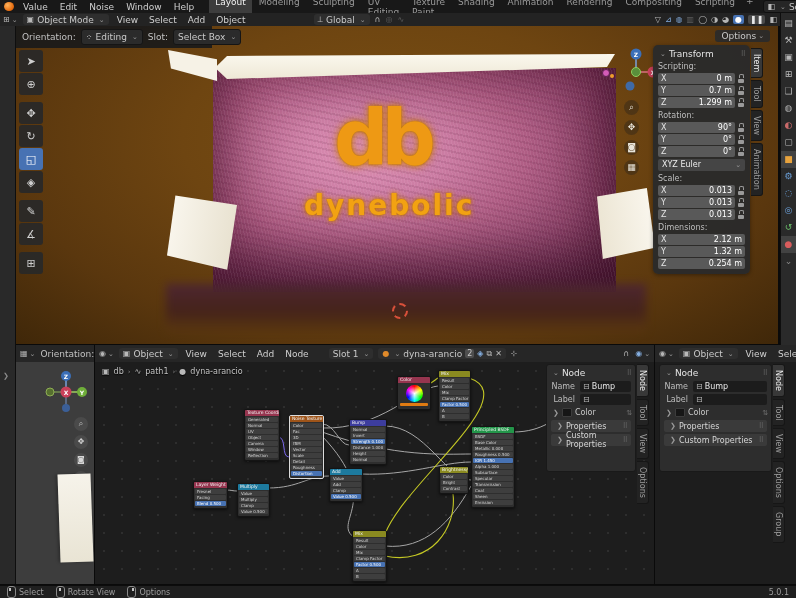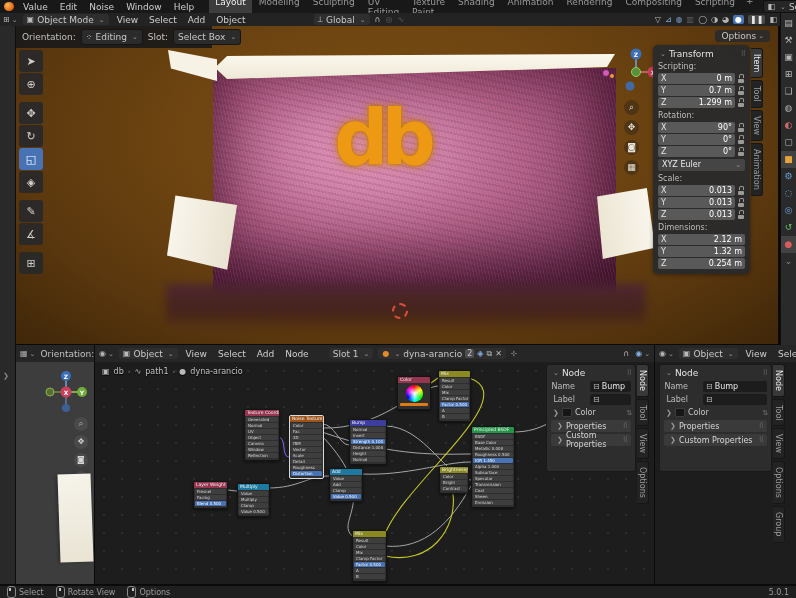--- a/index.html
+++ b/index.html
@@ -109,21 +109,21 @@
   .nrow{height:5px;line-height:5px;background:#3e3e3e;border-radius:1px;margin:1px 1px 0;padding:0 2px;font-size:4px;color:#d8d8d8;white-space:nowrap;overflow:hidden;}
   .nrow.blue{background:#4772b3;color:#fff;}
   .nwheel{width:17px;height:17px;border-radius:50%;margin:2px auto 1px;
     background:radial-gradient(circle at 50% 50%,#fff 0%,rgba(255,255,255,0) 60%),conic-gradient(#f00,#ff0,#0f0,#0ff,#00f,#f0f,#f00);}
   .nbar{height:3px;margin:1px 2px;background:#e07b12;border-radius:1px;}
   .links{position:absolute;left:0;top:0;pointer-events:none;}
   
   .spanel{position:absolute;background:#2d2d2d;border:1px solid #191919;border-radius:3px;padding:3px 4px;box-sizing:border-box;}
   #shader-np{left:451px;top:2px;width:90px;height:108px;}
   #rshader-np{left:4px;top:2px;width:113px;height:108px;}
-  .np-row{display:flex;align-items:center;gap:15px;margin-bottom:2px;}
+  .np-row{display:flex;align-items:center;gap:5px;margin-bottom:2px;}
   .np-label{width:24px;text-align:right;color:#bdbdbd;font-size:8px;flex:0 0 auto;}
   .np-field{flex:1;display:flex;align-items:center;gap:2px;background:#1c1c1c;border-radius:2px;height:11px;padding:0 3px;color:#e6e6e6;font-size:8px;overflow:hidden;}
   .np-sub{display:flex;align-items:center;gap:3px;color:#c9c9c9;font-size:8px;margin:3px 0;}
   .np-swatch{width:8px;height:7px;background:#161616;border:1px solid #3c3c3c;border-radius:1px;}
   .np-bar{display:flex;align-items:center;gap:3px;background:#3a3a3a;border-radius:2px;height:12px;padding:0 4px;color:#d6d6d6;font-size:8px;margin-bottom:2px;}
   .np-bar .grip{margin-left:auto;}
   .stabs{position:absolute;display:flex;flex-direction:column;gap:2px;}
   #shader-tabs{left:542px;top:2px;}
   #rshader-tabs{left:118px;top:2px;}
   
@@ -230,20 +230,21 @@
 
   <div id="viewport" class="abs">
 
     <div class="abs wall"></div>
     <div class="abs lightstrip"></div>
     <div class="abs lightwedge"></div>
     <div class="abs sidelight-l"></div>
     <div class="abs sidelight-r"></div>
     <div class="abs floorshadow"></div>
     <div class="abs logo-db">db</div>
+    <div class="abs logo-brand">dynebolic</div>
     <div class="abs cursor3d"></div>
     <div class="abs dot-magenta"></div>
     <div class="abs dot-orange"></div>
 
     <div id="tsback" class="abs"></div>
     <div class="abs ts-row">
       <span class="ts-label">Orientation:</span>
       <span class="ts-pill">
         <span class="mini-ic">⁘</span>
         <span>Editing</span>

